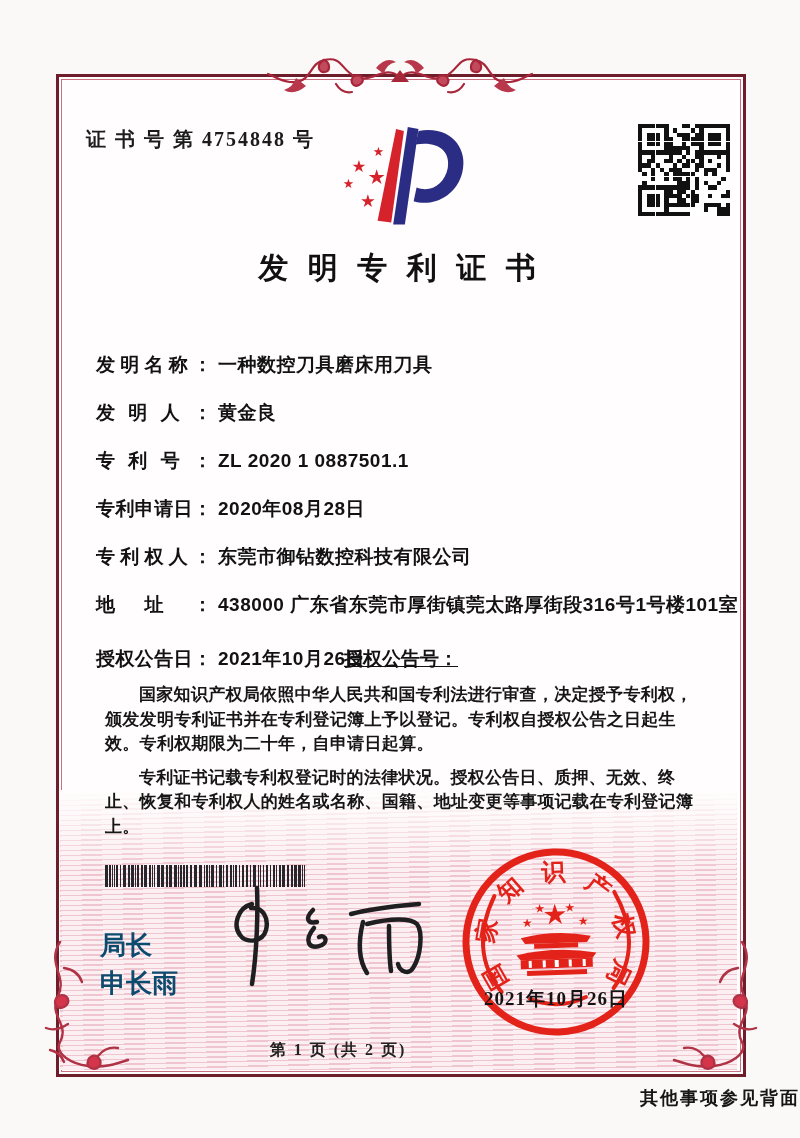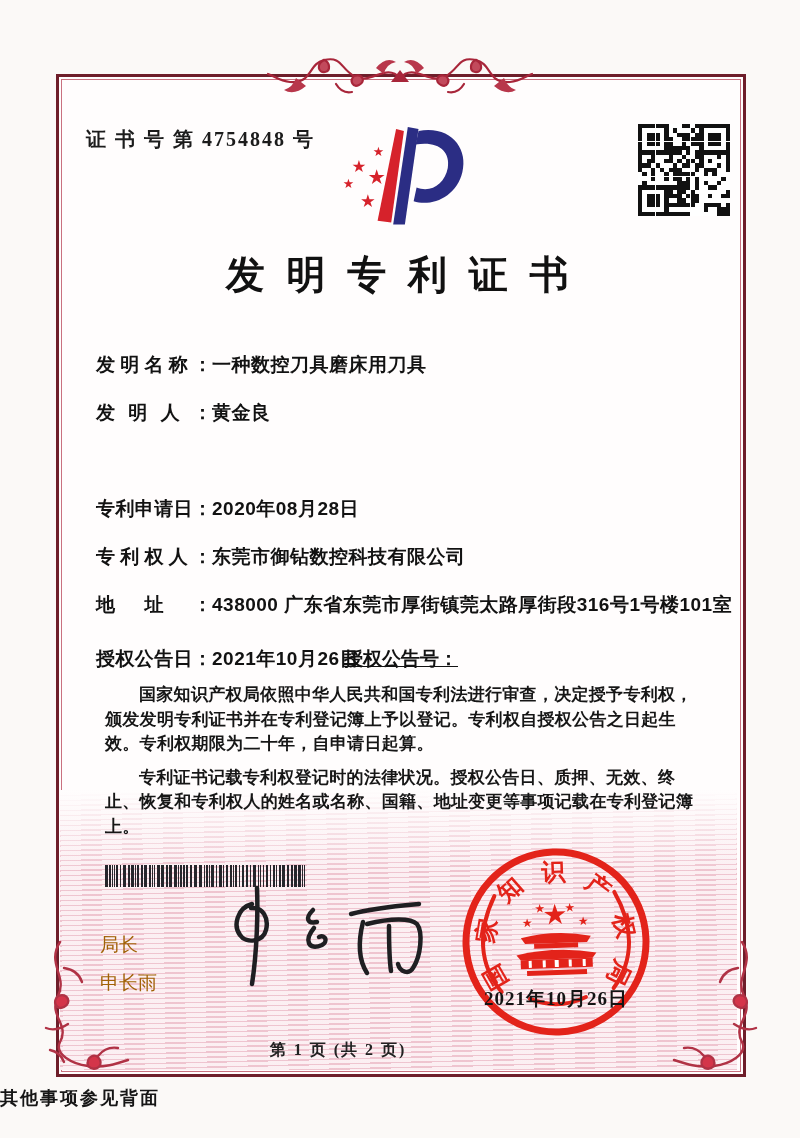--- a/index.html
+++ b/index.html
@@ -19,52 +19,52 @@
       #f7e1e7;}
 
   .cert-no{position:absolute;left:86px;top:126px;font-family:"Liberation Serif","DejaVu Serif",serif;
            font-weight:700;font-size:20px;color:#1c1c1c;letter-spacing:2px;}
 
   .logo{position:absolute;left:322px;top:98px;}
   .qr{position:absolute;left:638px;top:124px;}
 
   .title{position:absolute;left:0;top:248px;width:800px;text-align:center;margin:0;
          font-family:"Liberation Serif","DejaVu Serif",serif;font-weight:700;
-         font-size:39px;color:#111;letter-spacing:6px;}
+         font-size:30px;color:#111;letter-spacing:6px;}
 
   .row{position:absolute;left:96px;display:flex;align-items:center;
        font-weight:700;font-size:19px;color:#121212;}
   .row .lbl{display:inline-block;width:116px;text-align:justify;text-align-last:justify;flex:none;}
-  .row .val{letter-spacing:.5px;max-width:540px;line-height:26px;}
+  .row .val{margin-left:6px;letter-spacing:.5px;max-width:540px;line-height:26px;}
   .row-0{top:352px}.row-1{top:400px}.row-2{top:448px}
   .row-3{top:496px}.row-4{top:544px}.row-5{top:592px}
   .row-grant{top:646px}
   .grant2{position:absolute;left:344px;top:646px;display:flex;font-weight:700;font-size:19px;color:#121212;text-decoration:underline;}
   .grant2 .lbl2{flex:none;}
   .grant2 .val{margin-left:4px;letter-spacing:.5px;}
 
   .paras{position:absolute;left:96px;top:674px;width:610px;
          font-family:"Liberation Serif","DejaVu Serif",serif;
          font-weight:700;font-size:17px;line-height:24.5px;color:#161616;letter-spacing:.3px;}
   .paras p{margin:9px;text-indent:2em;}
 
   .barcode{position:absolute;left:104px;top:864px;}
 
-  .signer{position:absolute;left:100px;top:926px;font-weight:400;font-size:19px;color:#a16207;line-height:38px;}
+  .signer{position:absolute;left:100px;top:926px;font-weight:700;font-size:26px;color:#0c4a6e;line-height:38px;}
   .signature{position:absolute;left:200px;top:880px;}
 
   .seal{position:absolute;left:456px;top:842px;transform:rotate(-2deg);}
   .seal-date{position:absolute;left:464px;top:986px;width:184px;text-align:center;
              font-family:"Liberation Serif","DejaVu Serif",serif;
              font-weight:700;font-size:19px;color:#141414;letter-spacing:1px;}
 
   .page-info{position:absolute;left:0;top:1040px;width:676px;text-align:center;
              font-family:"Liberation Serif","DejaVu Serif",serif;
              font-weight:700;font-size:16px;color:#222;letter-spacing:2px;}
-  .footer-note{position:absolute;left:0;top:1086px;width:800px;text-align:left;
+  .footer-note{position:absolute;left:0;top:1086px;width:800px;text-align:right;
                font-family:Liberation Mono, monospace;
                font-weight:700;font-size:18px;color:#161616;letter-spacing:2px;}
 
   .orn-top{position:absolute;left:266px;top:44px;}
   .orn-bl{position:absolute;left:38px;top:938px;}
   .orn-br{position:absolute;left:672px;top:938px;transform:scale(-1,1);}
 </style>
 </head>
 <body>
 
@@ -373,20 +373,24 @@
   <h1 class="title">发 明 专 利 证 书</h1>
 
   <div class="row row-0">
     <span class="lbl">发明名称：</span>
     <span class="val">一种数控刀具磨床用刀具</span>
   </div>
   <div class="row row-1">
     <span class="lbl">发明人：</span>
     <span class="val">黄金良</span>
   </div>
+  <div class="row row-2">
+    <span class="lbl">专利号：</span>
+    <span class="val">ZL 2020 1 0887501.1</span>
+  </div>
   <div class="row row-3">
     <span class="lbl">专利申请日：</span>
     <span class="val">2020年08月28日</span>
   </div>
   <div class="row row-4">
     <span class="lbl">专利权人：</span>
     <span class="val">东莞市御钻数控科技有限公司</span>
   </div>
   <div class="row row-5">
     <span class="lbl">地址：</span>

